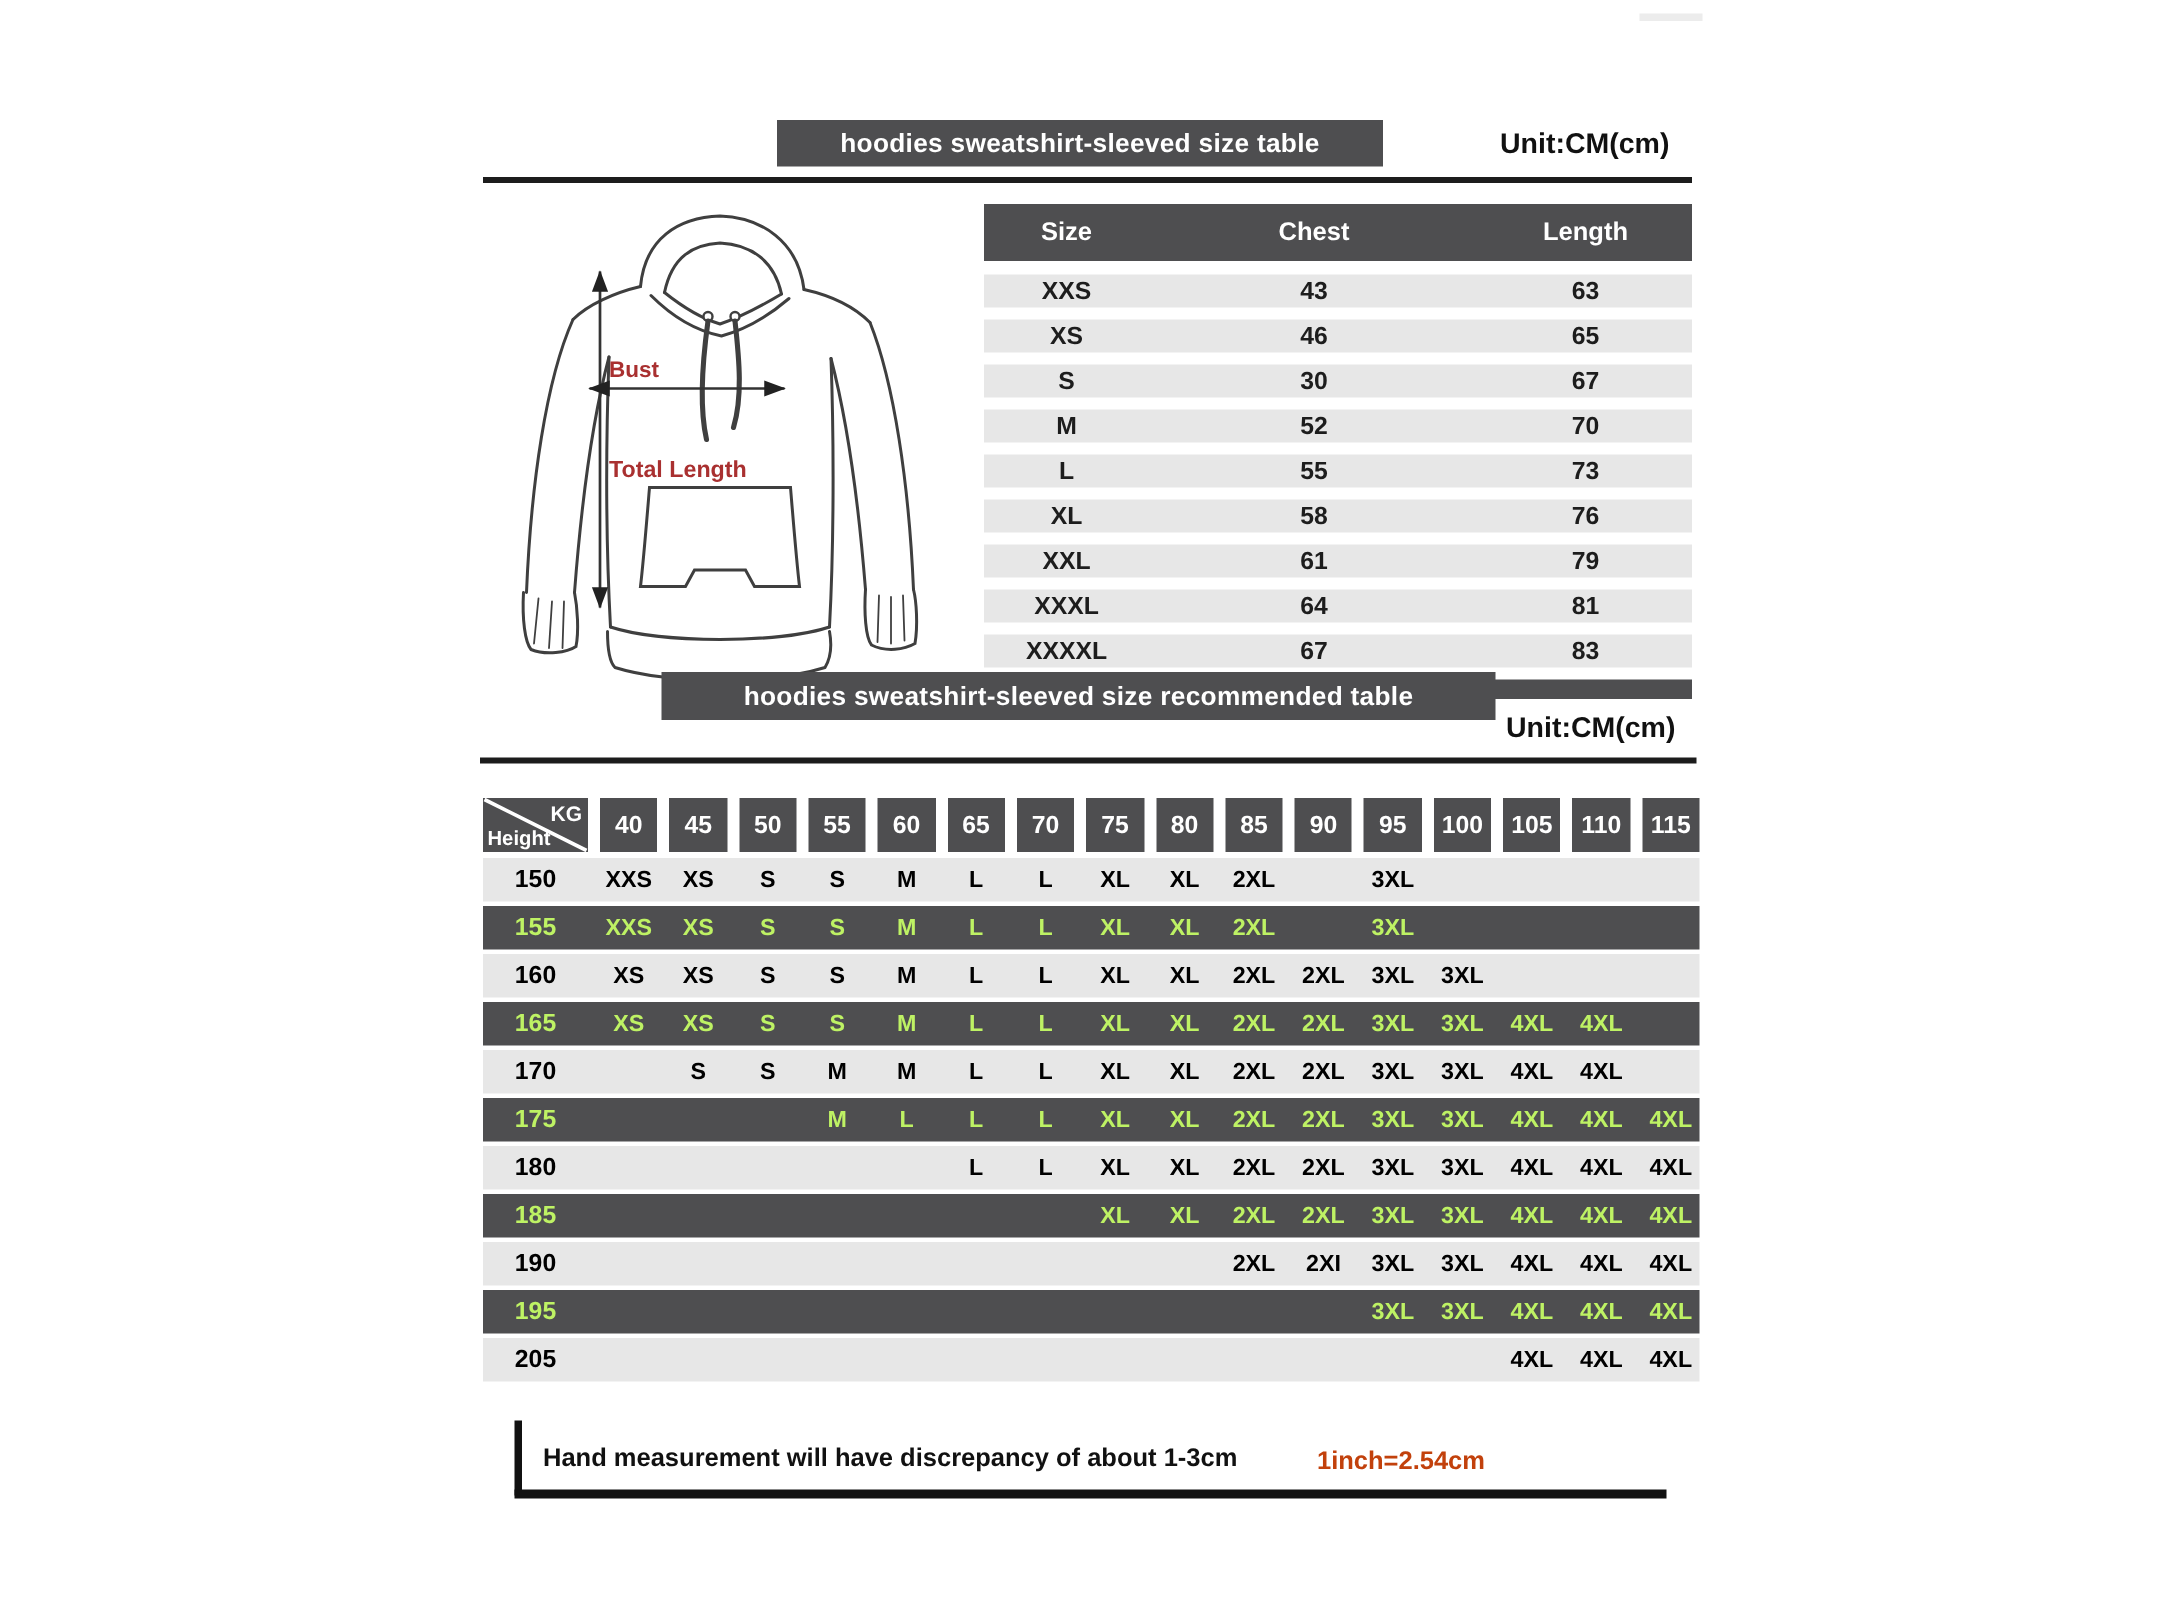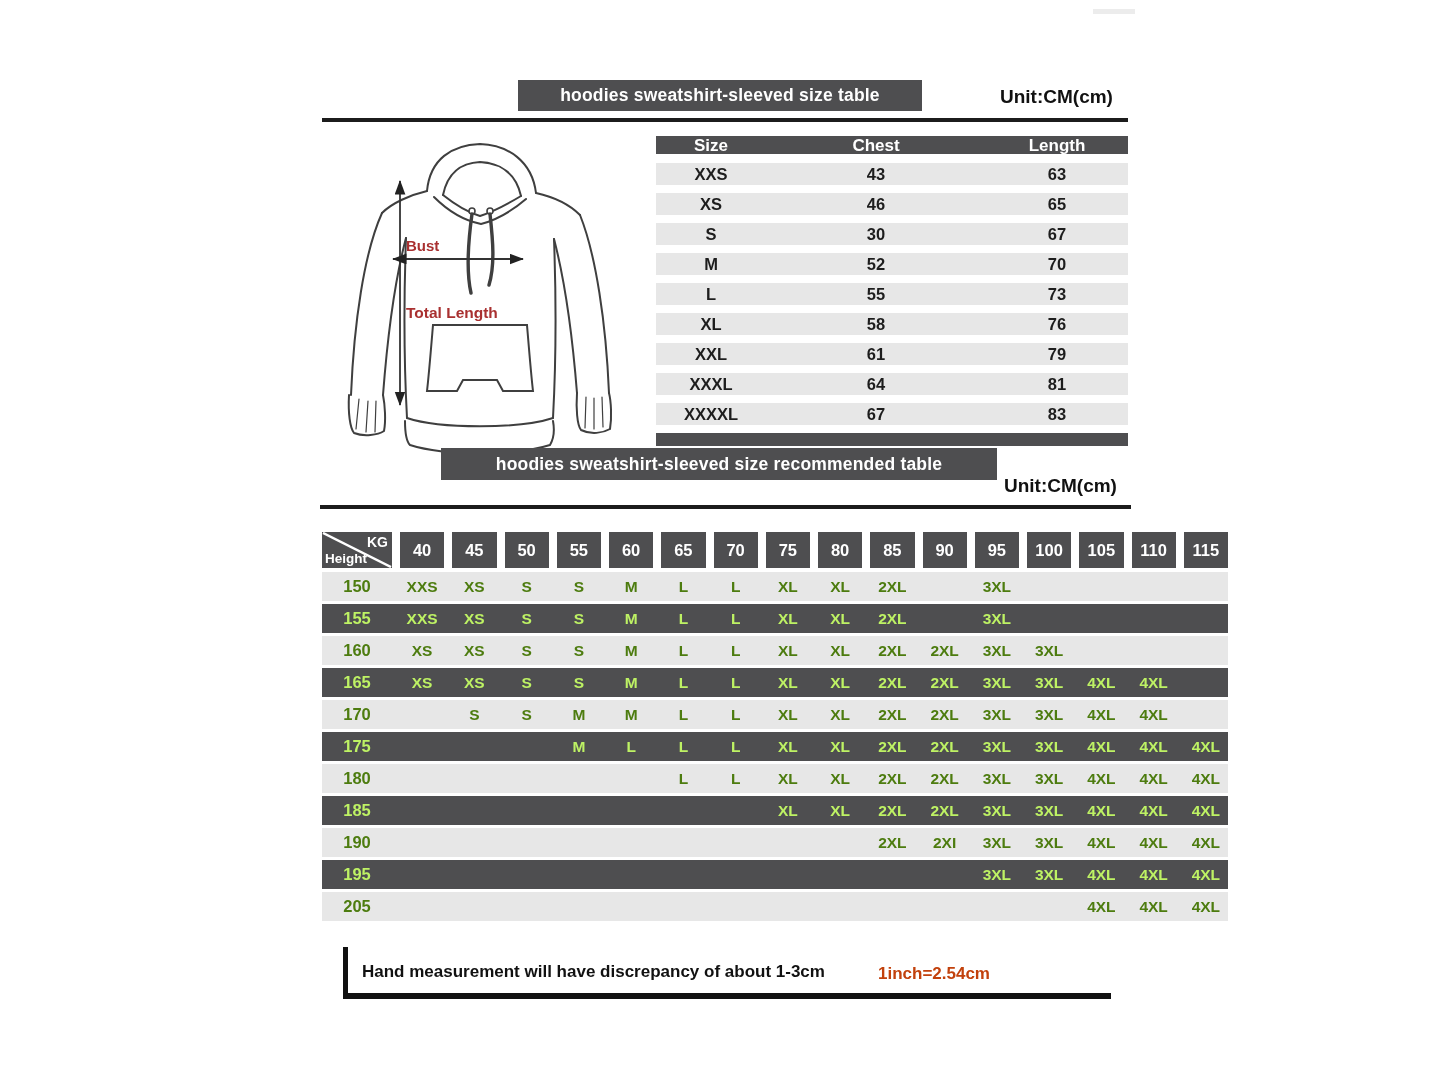--- a/index.html
+++ b/index.html
@@ -9,38 +9,38 @@
   
   .title-bar{position:absolute;background:var(--bar_dark,#4e4e50);color:#fff;
              display:flex;align-items:center;justify-content:center;
              font-size:17.5px;letter-spacing:.2px;}
   .unit{position:absolute;font-size:19px;color:#111;}
   .hr{position:absolute;background:var(--line_black,#1c1c1c);}
 
   
   .stable{position:absolute;left:656px;top:136px;width:472px;}
   .s-head{display:grid;grid-template-columns:110px 220px 142px;background:var(--bar_dark,#4e4e50);
-          height:18px;color:#fff;font-size:17px;align-items:center;text-align:center;margin-bottom:9px;}
+          height:38px;color:#fff;font-size:17px;align-items:center;text-align:center;margin-bottom:9px;}
   .s-row{display:grid;grid-template-columns:110px 220px 142px;background:var(--row_light,#e7e7e7);
          height:22px;margin-bottom:8px;align-items:center;text-align:center;font-size:16.5px;color:#1d1d1d;}
   .s-footbar{height:13px;background:var(--bar_dark,#4e4e50);margin-top:1px;}
 
   
-  .rtable{position:absolute;left:322px;top:532px;width:906px;}
+  .rtable{position:absolute;left:322px;top:532px;width:811px;}
   .r-header{display:grid;grid-template-columns:70px repeat(16,1fr);column-gap:8px;
             height:36px;margin-bottom:4px;}
   .kg-box{background:var(--bar_dark,#4e4e50);color:#fff;display:flex;align-items:center;
           justify-content:center;font-size:16.5px;}
   .corner{position:relative;background:var(--bar_dark,#4e4e50);color:#fff;overflow:hidden;}
   .corner svg{position:absolute;left:0;top:0;}
   .corner .kg{position:absolute;right:4px;top:2px;font-size:14px;}
   .corner .hgt{position:absolute;left:3px;bottom:2px;font-size:13.5px;}
   .r-row{display:grid;grid-template-columns:70px repeat(16,1fr);column-gap:8px;
          height:29px;margin-bottom:3px;align-items:center;text-align:center;}
-  .r-light{background:var(--row_light,#e7e7e7);color:#4d7c0f;}
+  .r-light{background:var(--row_light,#e7e7e7);color:#000000;}
   .r-dark{background:var(--bar_dark,#4e4e50);color:#bef264;}
   .r-h{font-size:16.5px;}
   .r-c{font-size:15.5px;white-space:nowrap;}
 
   
   .hoodie{position:absolute;left:330px;top:133px;}
 
   
   .vbar{position:absolute;left:343px;top:947px;width:5px;height:50px;background:#111;}
   .note{position:absolute;left:362px;top:962px;font-size:17px;color:#111;}

